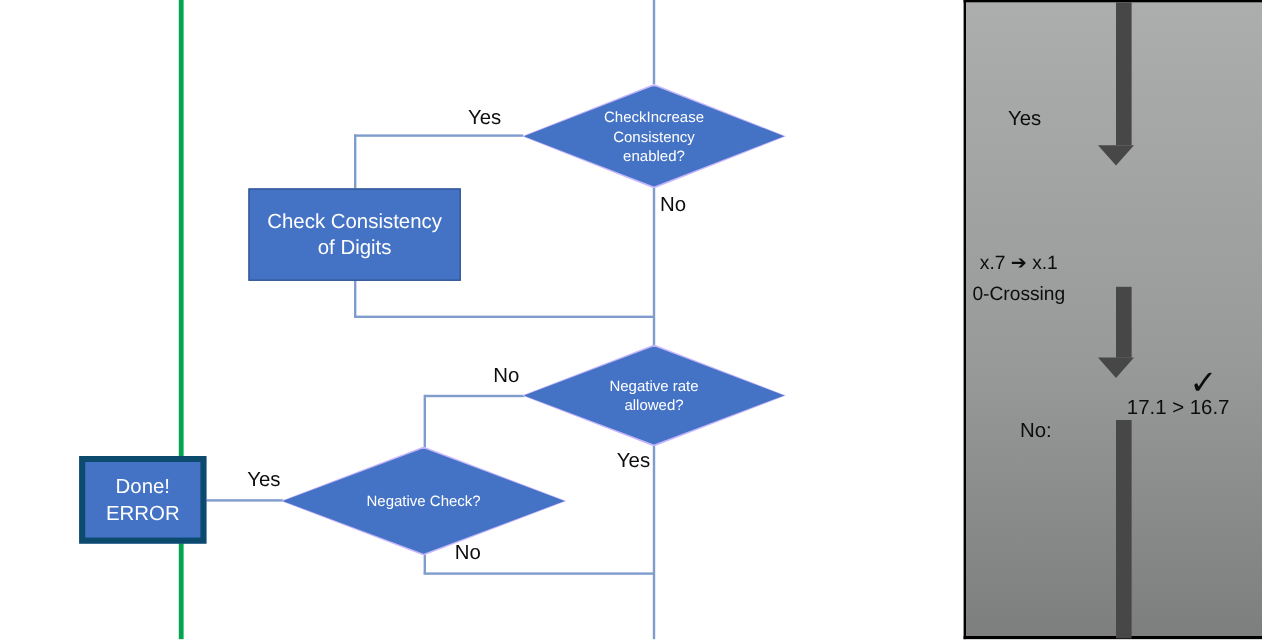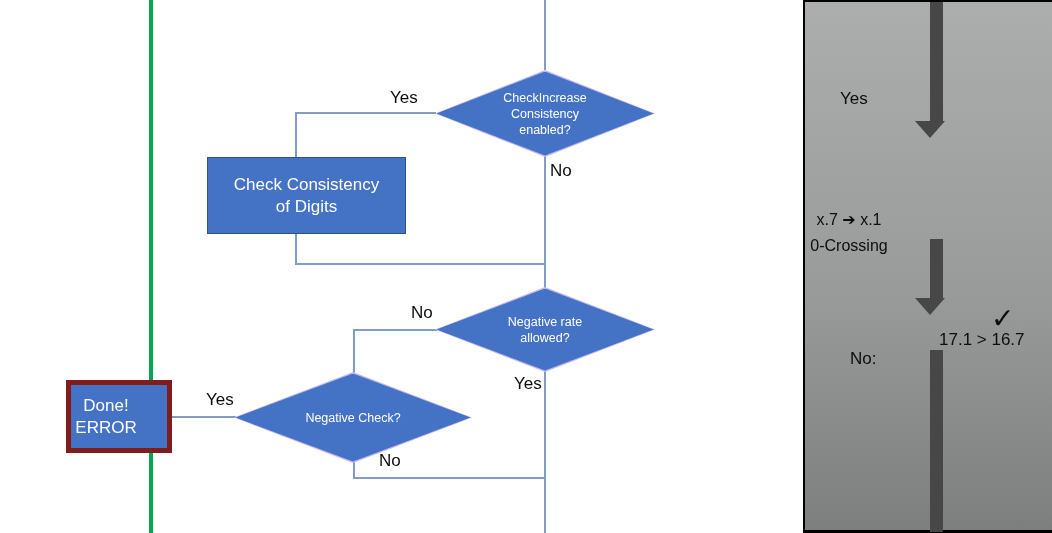--- a/index.html
+++ b/index.html
@@ -51,45 +51,46 @@
   }
   .diamond-text {
     color: #ffffff;
     font-size: 12.5px;
     line-height: 16px;
     text-align: center;
   }
   .process-box {
     position: absolute;
     left: 207px; top: 157px;
-    width: 199px; height: 77px;
+    width: 177px; height: 77px;
     background: #4472C4;
     border: 1.5px solid #2F528F;
     box-sizing: border-box;
     display: flex;
     align-items: center;
     justify-content: center;
     z-index: 3;
   }
   .process-box .box-text {
     color: #ffffff;
     font-size: 17px;
     line-height: 22px;
     text-align: center;
     width: 150px;
   }
   .done-box {
     position: absolute;
     left: 66px; top: 380px;
     width: 106px; height: 73px;
     background: #4472C4;
-    border: 5px solid #7f1d1d;
+    border: 5px solid #0c4a6e;
     box-sizing: border-box;
     display: flex;
     align-items: center;
+    justify-content: center;
     z-index: 3;
   }
   .done-box .box-text {
     color: #ffffff;
     font-size: 17px;
     line-height: 22px;
     text-align: center;
     width: 70px;
   }
 

